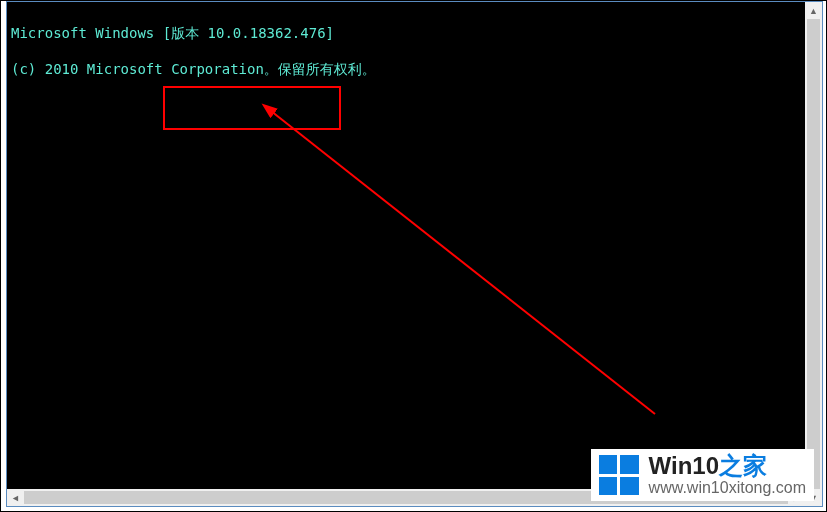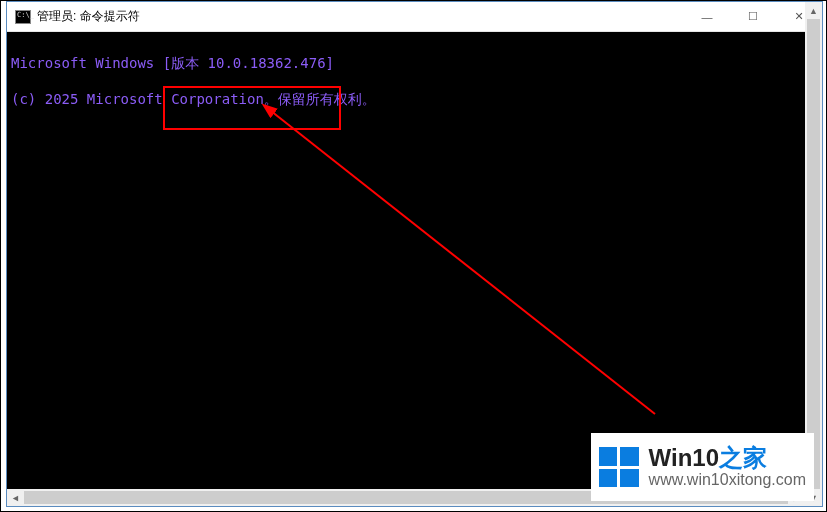--- a/index.html
+++ b/index.html
@@ -67,21 +67,21 @@
       display: flex;
       align-items: center;
       justify-content: center;
       color: #555;
       font-size: 11px;
       font-family: "Segoe UI Symbol", sans-serif;
     }
     .terminal {
       flex: 1;
       background: #000;
-      color: #8b5cf6;
+      color: #5eead4;
       font-family: "NSimSun","SimSun","Consolas", monospace;
       font-size: 14px;
       line-height: 18px;
       padding: 4px 4px;
       position: relative;
       overflow: hidden;
       white-space: pre;
     }
     .terminal-line { display: block; }
     .scrollbar-v {
@@ -142,56 +142,46 @@
 
     
     .watermark {
       position: absolute;
       right: 12px;
       bottom: 10px;
       display: flex;
       align-items: center;
       gap: 10px;
       background: #fff;
-      padding: 12px 8px;
+      padding: 4px 8px;
     }
     .wm-logo {
       width: 40px;
       height: 40px;
       display: grid;
       grid-template-columns: 1fr 1fr;
       grid-template-rows: 1fr 1fr;
       gap: 3px;
     }
     .wm-logo div { background: #0a7de0; }
     .wm-text { display: flex; flex-direction: column; line-height: 1.1; }
     .wm-main { font-size: 24px; font-weight: bold; color: #222; font-family: "Microsoft YaHei", sans-serif; }
     .wm-accent { color: #0a7de0; }
     .wm-sub { font-size: 16px; color: #666; }
   </style>
 </head>
 <body>
 
 <div class="outer-border">
   <div class="window">
-    <div class="titlebar">
-      <span class="titlebar-icon"></span>
-      <span class="title-text">管理员: 命令提示符</span>
-      <span class="title-spacer"></span>
-      <div class="window-controls">
-        <div class="win-btn">—</div>
-        <div class="win-btn">☐</div>
-        <div class="win-btn close">✕</div>
-      </div>
-    </div>
     <div class="terminal-wrap">
       <div class="terminal-col">
         <div class="terminal">
 <span class="terminal-line">Microsoft Windows [版本 10.0.18362.476]</span>
-<span class="terminal-line">(c) 2025 Microsoft Corporation。保留所有权利。</span>
+<span class="terminal-line">(c) 2010 Microsoft Corporation。保留所有权利。</span>
 <span class="terminal-line"></span>
         </div>
         <div class="scrollbar-h">
           <div class="sb-btn">◄</div>
           <div class="sb-track">
               <div class="sb-thumb"></div>
             </div>
           <div class="sb-btn">►</div>
           <div class="sb-corner"></div>
         </div>

